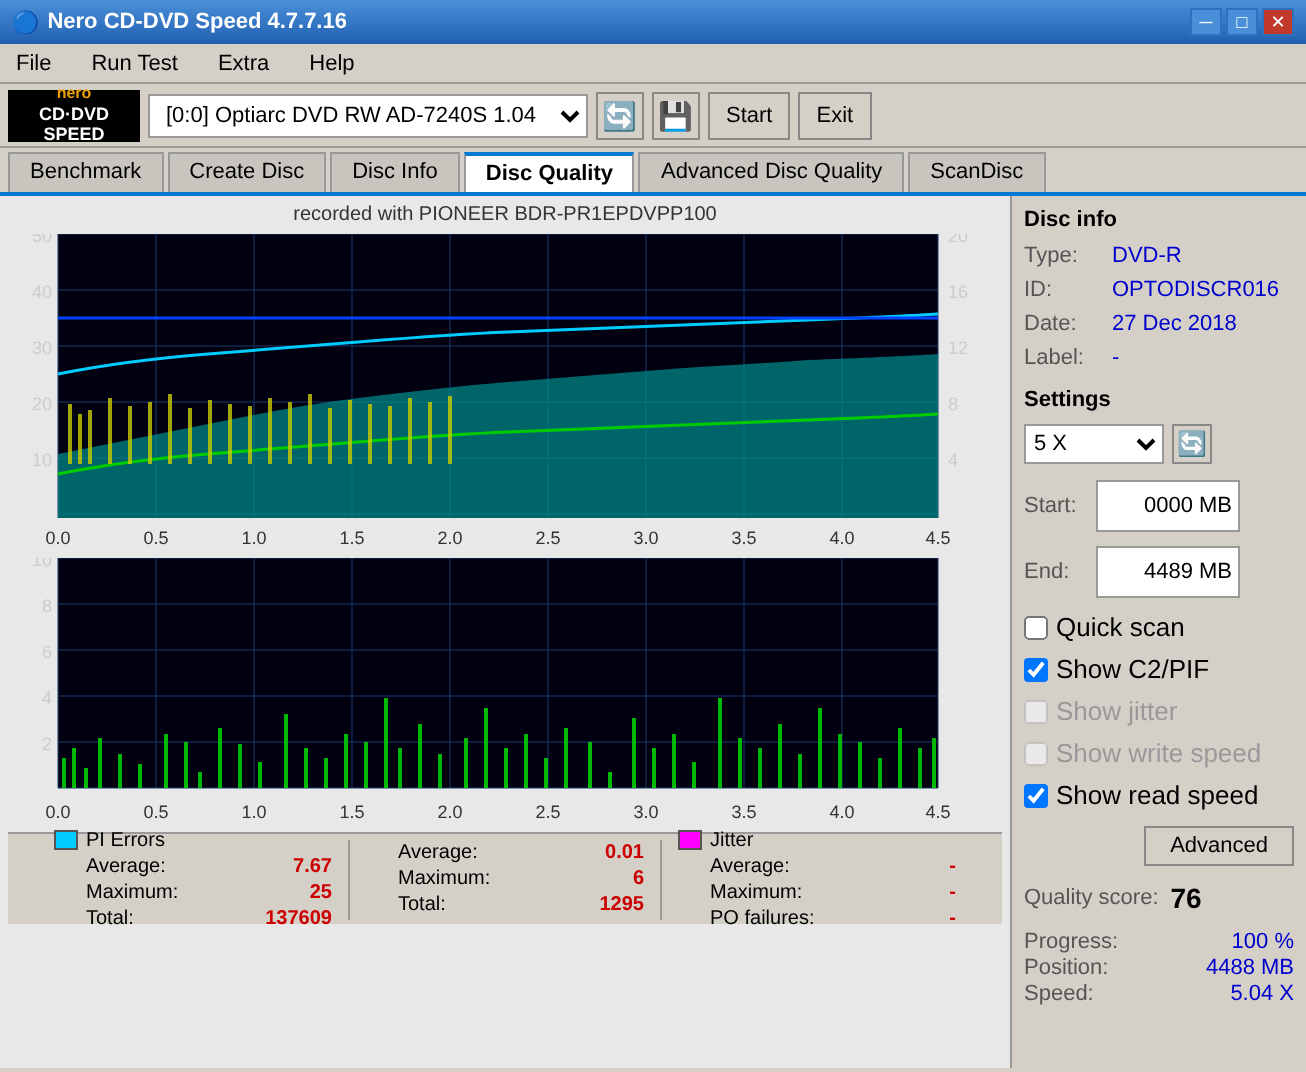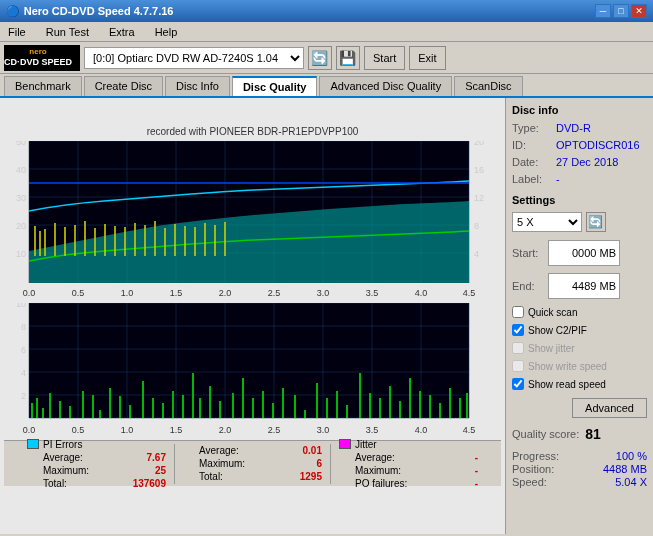--- a/index.html
+++ b/index.html
@@ -11,57 +11,57 @@
     .title-bar-controls { display: flex; gap: 2px; }
     .title-btn { background: #4a90d9; border: 1px solid #3070c0; color: white; width: 16px; height: 14px; font-size: 9px; cursor: pointer; display: flex; align-items: center; justify-content: center; }
     .title-btn.close-btn { background: #c0392b; }
     
     
     .menu-bar { background: #d4d0c8; border-bottom: 1px solid #999; height: 20px; display: flex; align-items: center; padding: 0 4px; gap: 12px; }
     .menu-item { font-size: 11px; cursor: pointer; padding: 2px 4px; }
     
     
     .toolbar { background: #d4d0c8; border-bottom: 1px solid #999; height: 32px; display: flex; align-items: center; padding: 0 4px; gap: 4px; }
-    .toolbar-logo { width: 76px; height: 26px; background: #000; display: flex; align-items: center; }
+    .toolbar-logo { width: 66px; height: 26px; background: #000; display: flex; align-items: center; justify-content: center; }
     .toolbar-logo span { color: #e8a000; font-size: 9px; font-weight: bold; }
     .drive-selector { flex: 1; max-width: 220px; height: 22px; font-size: 11px; border: 1px solid #999; background: white; padding: 0 4px; }
     .toolbar-btn { background: #d4d0c8; border: 1px solid #888; height: 24px; padding: 0 8px; font-size: 11px; cursor: pointer; display: flex; align-items: center; }
     .toolbar-icon-btn { background: #d4d0c8; border: 1px solid #888; width: 24px; height: 24px; font-size: 14px; cursor: pointer; display: flex; align-items: center; justify-content: center; }
     
     
     .tabs { background: #d4d0c8; border-bottom: 2px solid #0078d4; display: flex; padding: 2px 4px 0 4px; gap: 2px; }
     .tab { padding: 3px 10px; font-size: 11px; cursor: pointer; border: 1px solid #999; border-bottom: none; background: #c8c5be; }
     .tab.active { background: #ffffff; border-top: 2px solid #0078d4; font-weight: bold; }
     
     
     .main-content { display: flex; background: #e8e8e8; height: calc(536px - 22px - 20px - 32px - 26px); }
     
     
-    .chart-area { flex: 1; padding: 4px; display: flex; flex-direction: column; gap: 2px; margin-top: 24px; }
+    .chart-area { flex: 1; padding: 4px; display: flex; flex-direction: column; gap: 2px; }
     .chart-title { font-size: 10px; text-align: center; color: #333; margin-bottom: 2px; }
     
     
     .right-panel { width: 148px; background: #d4d0c8; border-left: 1px solid #999; padding: 6px; display: flex; flex-direction: column; gap: 4px; font-size: 11px; overflow-y: auto; }
     .section-header { font-weight: bold; font-size: 11px; color: #000; margin-bottom: 2px; }
     .info-row { display: flex; gap: 4px; margin-bottom: 1px; }
     .info-label { color: #555; min-width: 40px; }
     .info-value { color: #0000cc; font-weight: normal; }
     
     .settings-group { margin-top: 4px; }
     .speed-row { display: flex; gap: 4px; align-items: center; margin-bottom: 4px; }
     .speed-select { width: 70px; height: 20px; font-size: 11px; border: 1px solid #999; background: white; }
     .speed-icon-btn { width: 20px; height: 20px; background: #d4d0c8; border: 1px solid #888; font-size: 12px; cursor: pointer; display: flex; align-items: center; justify-content: center; }
     
     .mb-row { display: flex; gap: 4px; align-items: center; margin-bottom: 3px; }
     .mb-label { color: #555; min-width: 32px; }
     .mb-input { width: 72px; height: 18px; font-size: 11px; border: 1px solid #999; background: white; padding: 12px 3px; text-align: right; }
     
     .checkbox-row { display: flex; align-items: center; gap: 4px; margin-bottom: 2px; }
     .checkbox-row input[type="checkbox"] { width: 12px; height: 12px; margin: 0; }
-    .checkbox-label { font-size: 10px; }
+    .checkbox-label { font-size: 13px; }
     .checkbox-label.disabled { color: #999; }
     
     .advanced-btn { background: #d4d0c8; border: 1px solid #888; padding: 3px 12px; font-size: 11px; cursor: pointer; align-self: flex-end; margin-top: 2px; }
     
     .quality-score-row { margin-top: 4px; display: flex; align-items: center; gap: 6px; }
     .quality-label { font-size: 11px; color: #555; }
     .quality-value { font-size: 14px; font-weight: bold; color: #000; }
     
     .progress-rows { margin-top: 4px; }
     .prog-row { display: flex; justify-content: space-between; margin-bottom: 1px; font-size: 11px; }
@@ -417,21 +417,21 @@
     </div>
     <div class="checkbox-row">
       <input type="checkbox" checked="" style="">
       <span class="checkbox-label">Show read speed</span>
     </div>
 
     <button class="advanced-btn">Advanced</button>
 
     <div class="quality-score-row">
       <span class="quality-label">Quality score:</span>
-      <span class="quality-value">81</span>
+      <span class="quality-value">76</span>
     </div>
 
     <div class="progress-rows">
       <div class="prog-row">
         <span class="prog-label">Progress:</span>
         <span class="prog-value">100 %</span>
       </div>
       <div class="prog-row">
         <span class="prog-label">Position:</span>
         <span class="prog-value">4488 MB</span>

